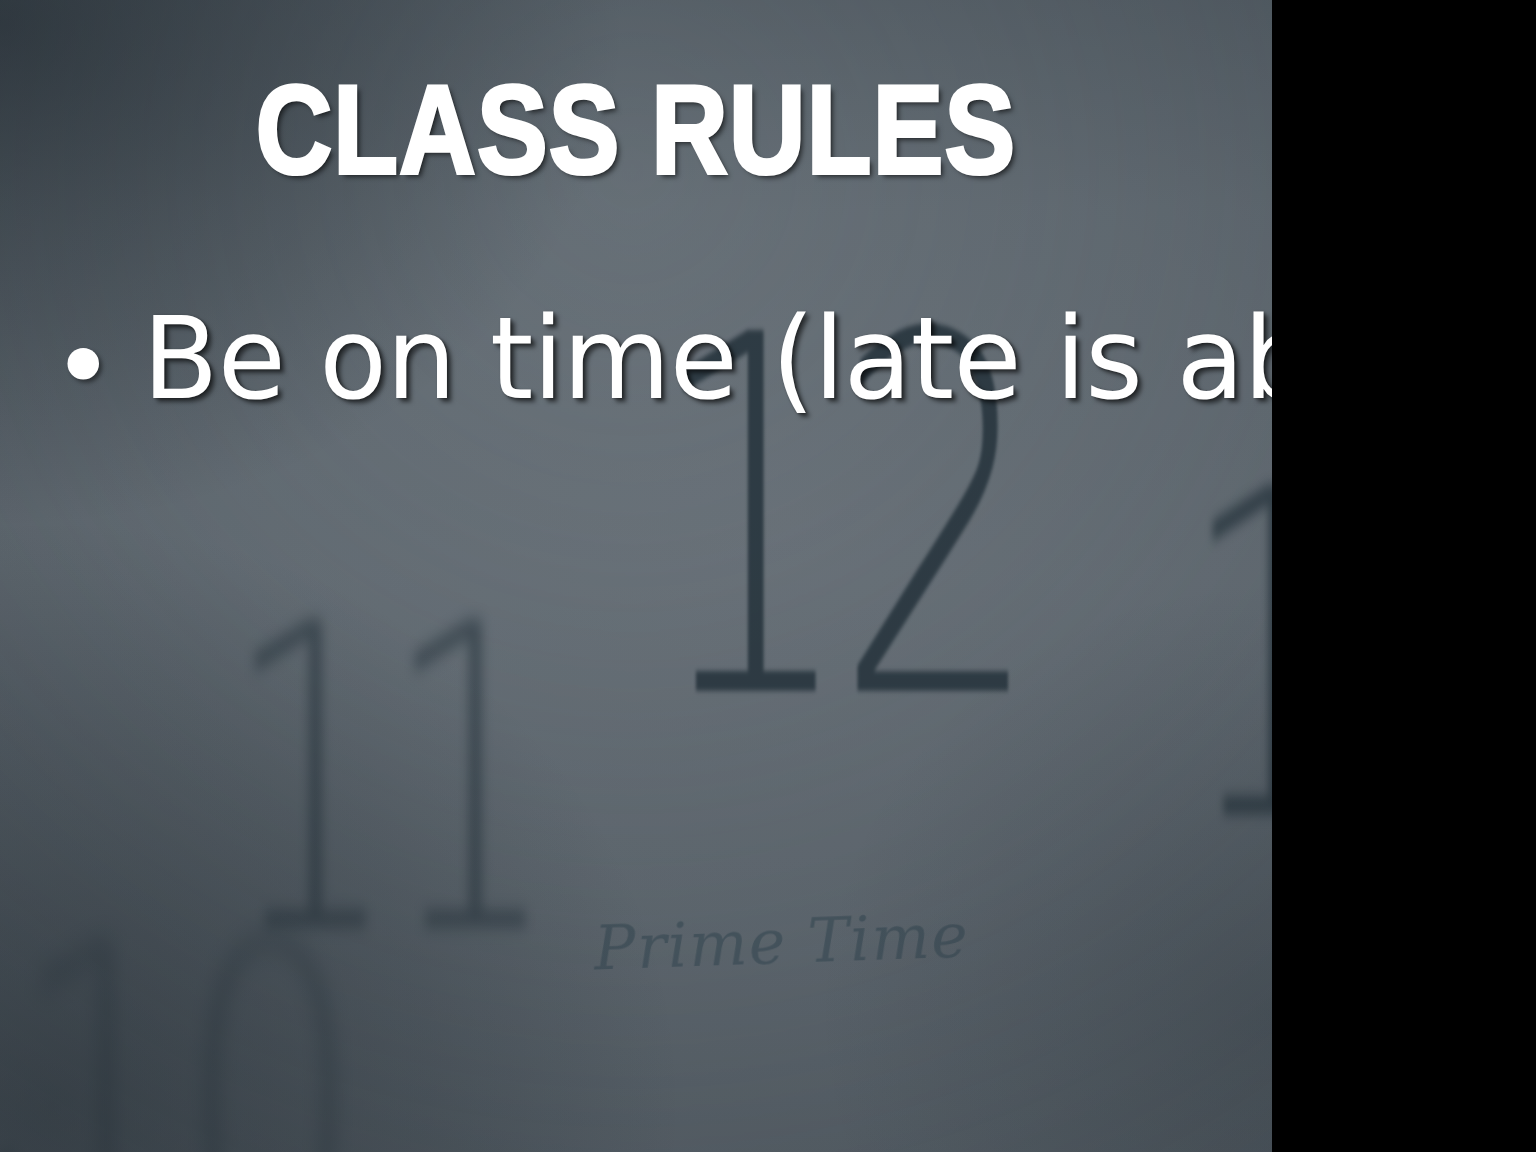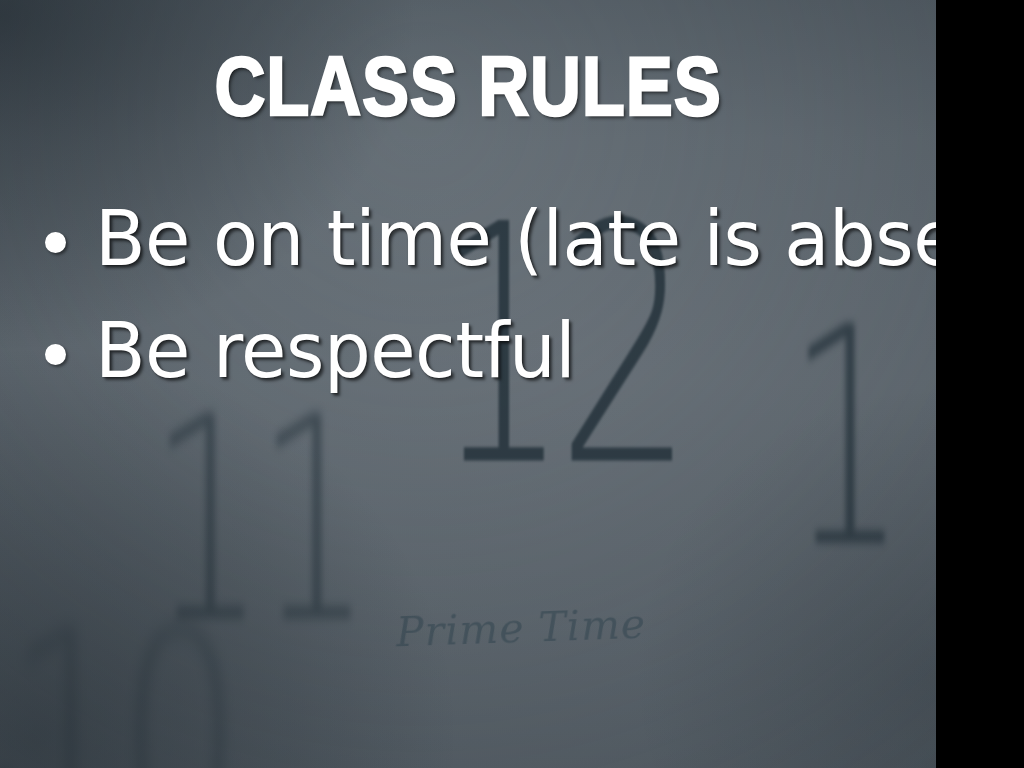--- a/index.html
+++ b/index.html
@@ -3,21 +3,21 @@
 <meta charset="utf-8">
 <title>Class Rules Slide</title>
 <style>
   html, body {
     margin: 0;
     padding: 0;
     background: #000;
   }
   #slide {
     position: relative;
-    width: 936px;
+    width: 848px;
     height: 768px;
     overflow: hidden;
     font-family: "DejaVu Sans", sans-serif;
     background: #5b636a;
   }
 
   
   .bg-layer {
     position: absolute;
     inset: 0;
@@ -278,20 +278,16 @@
 
   <div class="content">
 
     <div class="slide-title">CLASS RULES</div>
 
     <div class="bullet-list" id="bullet-list">
         <div class="bullet-item">
           <span class="bullet-dot"></span>
           <span class="bullet-text">Be on time (late is absent)</span>
         </div>
-        <div class="bullet-item">
-          <span class="bullet-dot"></span>
-          <span class="bullet-text">Be respectful</span>
-        </div>
       </div>
 
   </div>
 </div>
 
 </body></html>

